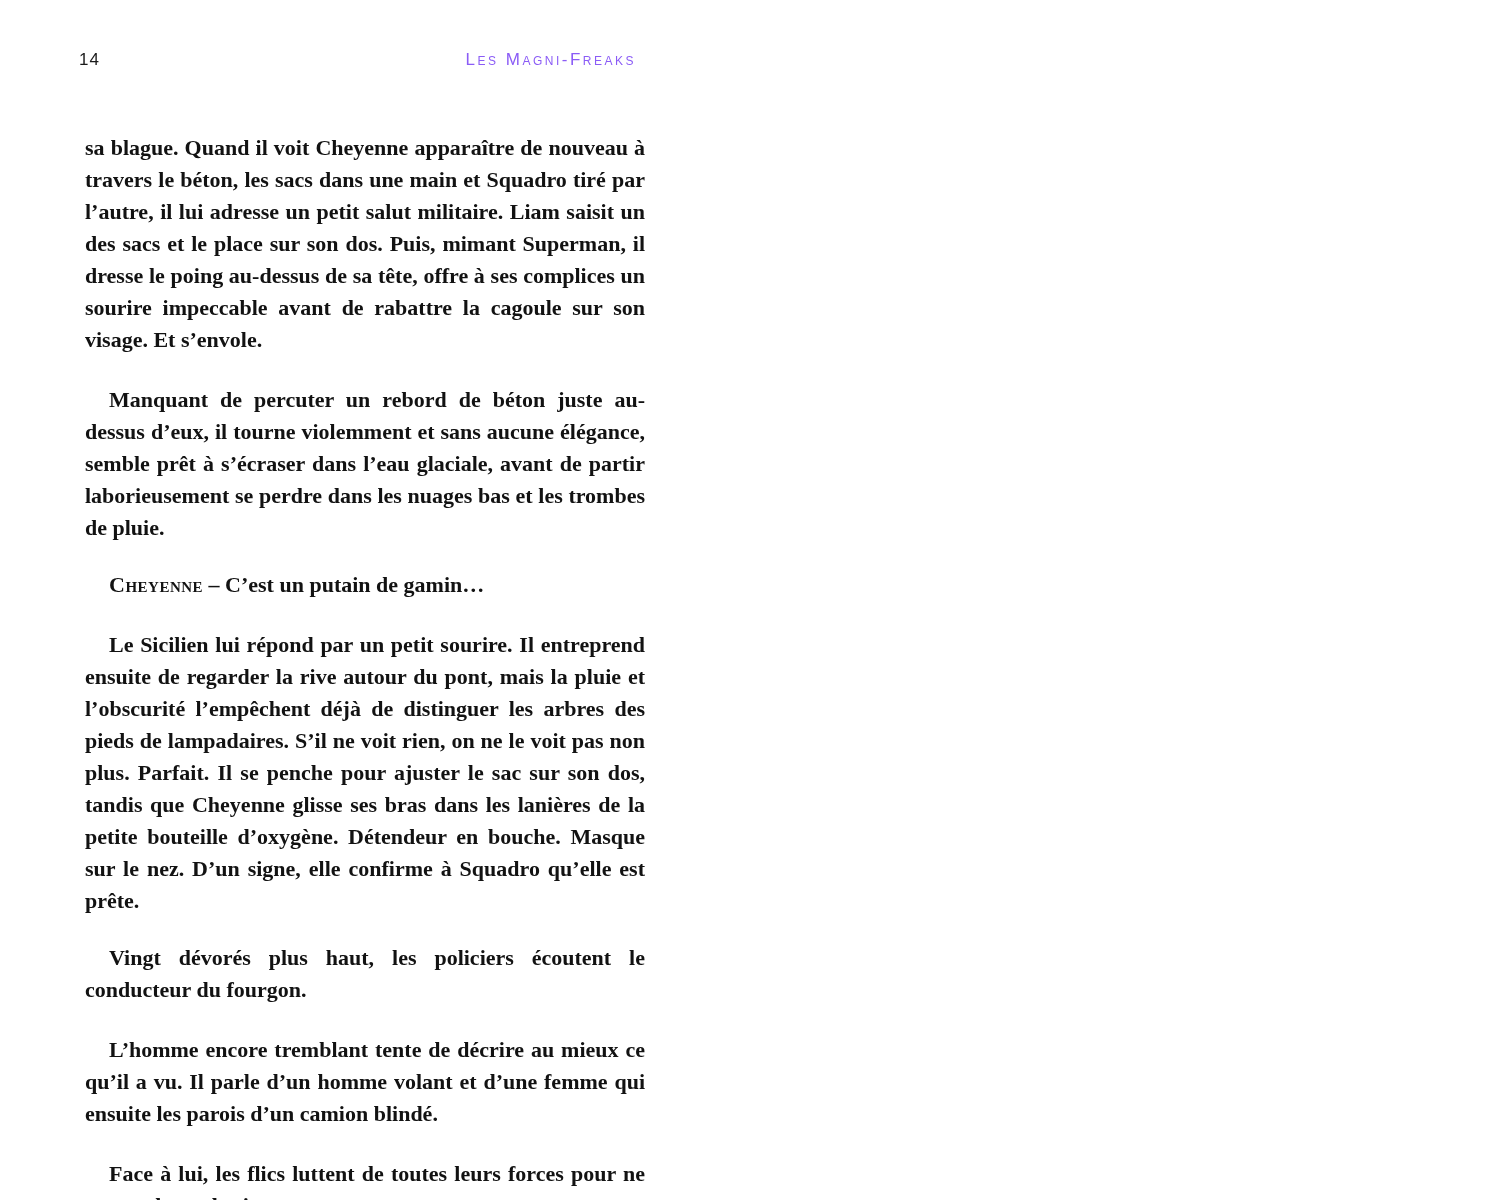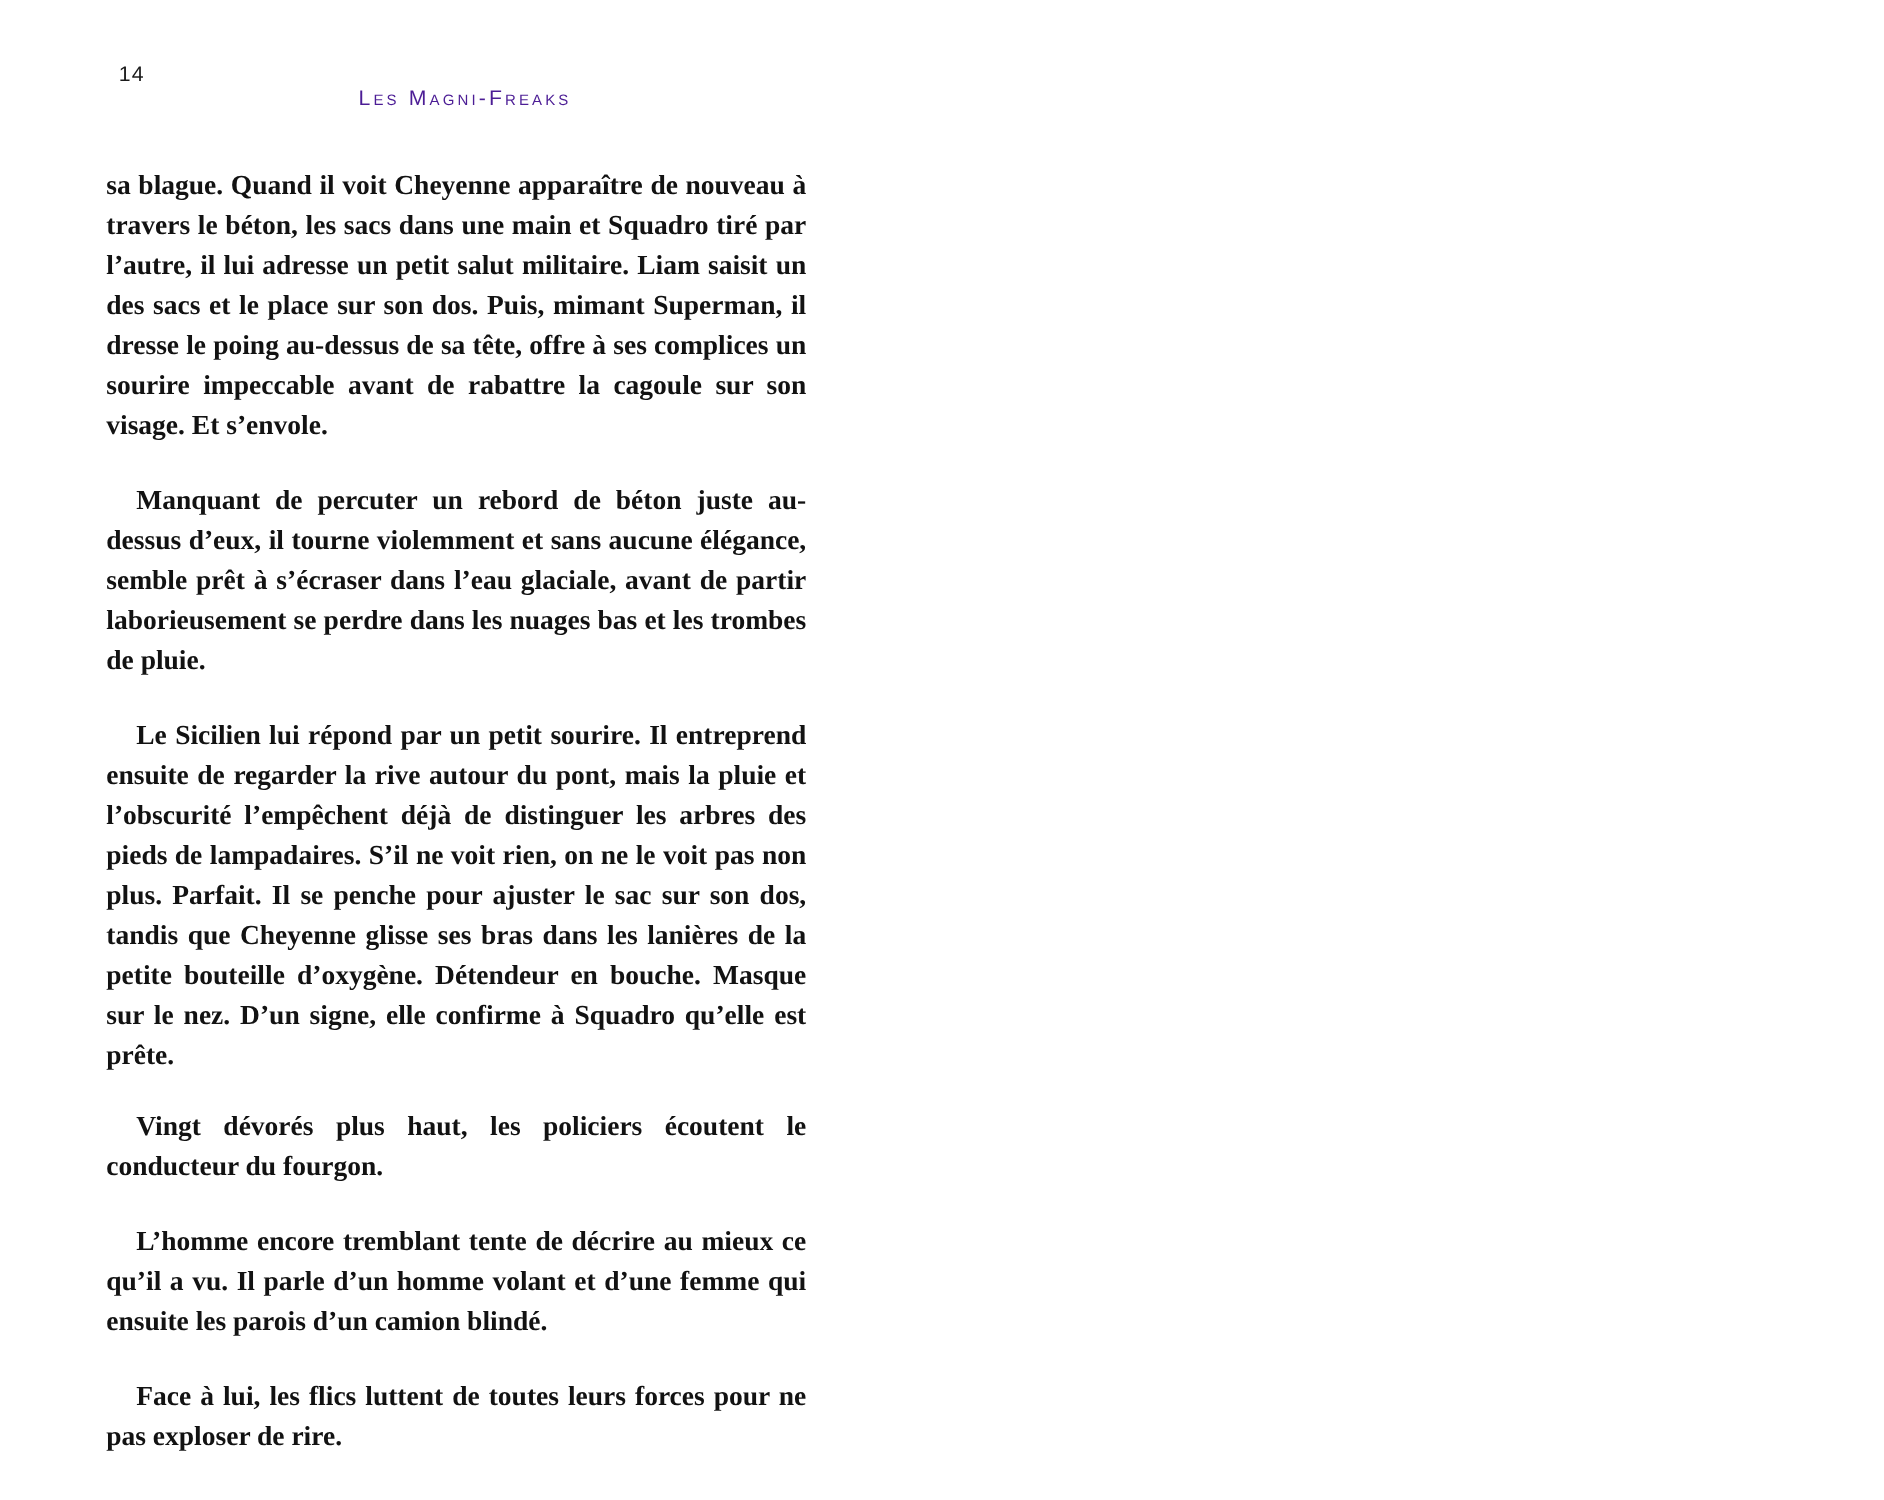--- a/index.html
+++ b/index.html
@@ -11,45 +11,44 @@
     position: relative;
     width: 1507px;
     height: 1200px;
     background: #ffffff;
     color: #141414;
     font-family: "Liberation Serif", serif;
     overflow: hidden;
   }
   .running-header {
     position: absolute;
-    left: 92px;
+    left: 76px;
     top: 50px;
     width: 560px;
     height: 26px;
     font-family: "Liberation Sans", sans-serif;
   }
   .page-number {
     position: absolute;
     left: 3px;
     top: 0;
     font-size: 17px;
     letter-spacing: 1px;
     color: #1a1a1a;
   }
   .running-title {
     position: absolute;
     left: 0;
     top: 0;
     width: 100%;
-    text-align: center;
+    text-align: right;
     font-size: 17px;
     font-variant: small-caps;
     letter-spacing: 2.5px;
-    color: #4c1d95;
-    margin-top: 19px;
+    color: #8b5cf6;
   }
   .text-column {
     position: absolute;
     left: 85px;
     top: 132px;
     width: 560px;
     font-size: 22px;
     line-height: 32px;
     text-align: justify;
     hyphens: auto;
@@ -79,19 +78,20 @@
 <div class="page">
 
   <div class="running-header">
     <span class="page-number">14</span>
     <span class="running-title">Les Magni-Freaks</span>
   </div>
 
   <div class="text-column">
       <p class="">sa blague. Quand il voit Cheyenne apparaître de nouveau à travers le béton, les sacs dans une main et Squadro tiré par l’autre, il lui adresse un petit salut militaire. Liam saisit un des sacs et le place sur son dos. Puis, mimant Superman, il dresse le poing au-dessus de sa tête, offre à ses complices un sourire impeccable avant de rabattre la cagoule sur son visage. Et s’envole.</p>
       <p class="indent">Manquant de percuter un rebord de béton juste au-dessus d’eux, il tourne violemment et sans aucune élégance, semble prêt à s’écraser dans l’eau glaciale, avant de partir laborieusement se perdre dans les nuages bas et les trombes de pluie.</p>
+      <p class="indent gap"><span class="speaker">Cheyenne</span> <span>– C’est un putain de gamin…</span></p>
       <p class="indent">Le Sicilien lui répond par un petit sourire. Il entreprend ensuite de regarder la rive autour du pont, mais la pluie et l’obscurité l’empêchent déjà de distinguer les arbres des pieds de lampadaires. S’il ne voit rien, on ne le voit pas non plus. Parfait. Il se penche pour ajuster le sac sur son dos, tandis que Cheyenne glisse ses bras dans les lanières de la petite bouteille d’oxygène. Détendeur en bouche. Masque sur le nez. D’un signe, elle confirme à Squadro qu’elle est prête.</p>
       <p class="indent gap">Vingt dévorés plus haut, les policiers écoutent le conducteur du fourgon.</p>
       <p class="indent">L’homme encore tremblant tente de décrire au mieux ce qu’il a vu. Il parle d’un homme volant et d’une femme qui ensuite les parois d’un camion blindé.</p>
       <p class="indent">Face à lui, les flics luttent de toutes leurs forces pour ne pas exploser de rire.</p>
     </div>
 
 </div>
 
 </body></html>

